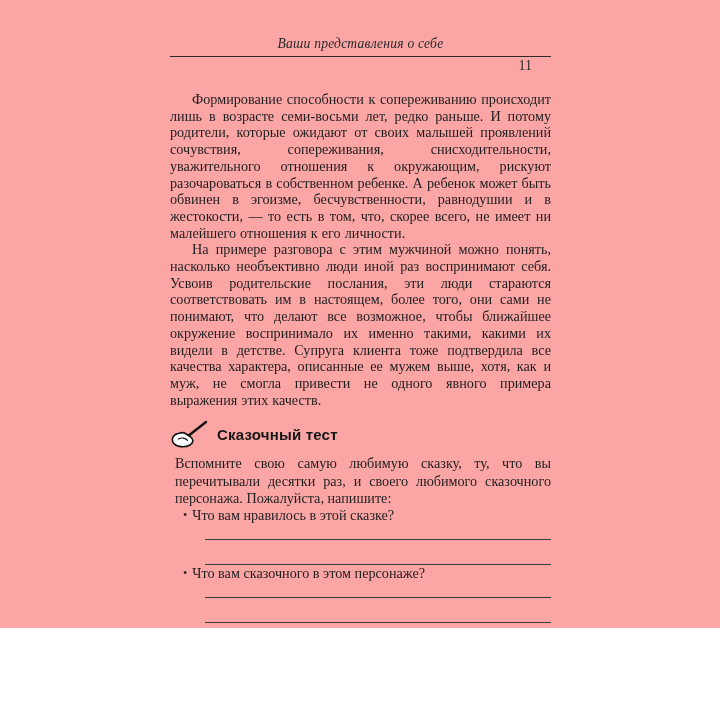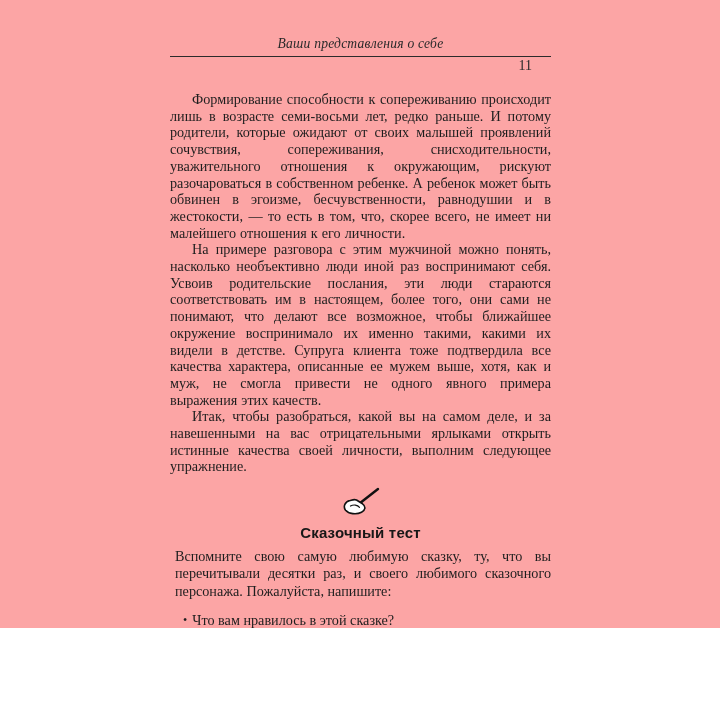--- a/index.html
+++ b/index.html
@@ -52,41 +52,40 @@
     text-indent: 22px;
     color: #1e1e1e;
     word-spacing: 0.5px;
   }
   
   .exercise-heading {
     margin-top: 12px;
     display: flex;
     align-items: center;
     gap: 9px;
-    flex-direction: column;
   }
   .exercise-icon { flex: 0 0 auto; width: 38px; height: 28px; }
   .exercise-title {
     font-family: "Liberation Sans", sans-serif;
     font-weight: bold;
     font-size: 15px;
     color: #171717;
     letter-spacing: 0.2px;
   }
   
   .exercise-intro {
     margin-top: 7px;
     margin-left: 5px;
     font-size: 14.2px;
     line-height: 17.2px;
     text-align: justify;
     color: #1e1e1e;
   }
   
-  .question-block { margin-top: 12px; margin-left: 13px; }
+  .question-block { margin-left: 13px; }
   .question-label {
     font-size: 14.2px;
     line-height: 17px;
     color: #1e1e1e;
   }
   .bullet-glyph { margin-right: 5px; font-size: 12px; vertical-align: 1px; }
   .answer-line {
     height: 0;
     border-top: 1.6px solid #3c3c3c;
     margin-left: 22px;
@@ -102,21 +101,20 @@
   <div class="content">
 
     <div class="running-header">
       <span class="running-title">Ваши представления о себе</span>
       <span class="page-number">11</span>
     </div>
 
     <div class="body-text">
       <p>Формирование способности к сопереживанию происходит лишь в возрасте семи-восьми лет, редко раньше. И потому родители, которые ожидают от своих малышей проявлений сочувствия, сопереживания, снисходительности, уважительного отношения к окружающим, рискуют разочароваться в собственном ребенке. А ребенок может быть обвинен в эгоизме, бесчувственности, равнодушии и в жестокости, — то есть в том, что, скорее всего, не имеет ни малейшего отношения к его личности.</p>
       <p>На примере разговора с этим мужчиной можно понять, насколько необъективно люди иной раз воспринимают себя. Усвоив родительские послания, эти люди стараются соответствовать им в настоящем, более того, они сами не понимают, что делают все возможное, чтобы ближайшее окружение воспринимало их именно такими, какими их видели в детстве. Супруга клиента тоже подтвердила все качества характера, описанные ее мужем выше, хотя, как и муж, не смогла привести не одного явного примера выражения этих качеств.</p>
-      <p>Итак, чтобы разобраться, какой вы на самом деле, и за навешенными на вас отрицательными ярлыками открыть истинные качества своей личности, выполним следующее упражнение.</p>
     </div>
 
     <div class="exercise-heading">
       <span class="exercise-icon">
         <svg viewBox="0 0 38 28" width="38" height="28" xmlns="http://www.w3.org/2000/svg">
           <path d="M36 2 L13 20" stroke="#111" stroke-width="2.4" fill="none" stroke-linecap="round"></path>
           <path d="M13 20 L8.5 23.5" stroke="#111" stroke-width="1.4" fill="none" stroke-linecap="round"></path>
           <path d="M8 13.5 C3 14.5 0.8 19.5 3.6 23.3 C6.6 27 14.5 27.8 19.5 25.3 C23.6 23.2 24 19.2 20.5 16.8 L14.5 13 C12 11.9 10 13 8 13.5 Z" fill="#fdfdfd" stroke="#111" stroke-width="1.6" stroke-linejoin="round"></path>
           <path d="M8.5 19 C11.5 17.3 15.5 17.8 17.5 20.3" stroke="#111" stroke-width="1.2" fill="none" stroke-linecap="round"></path>
         </svg>

